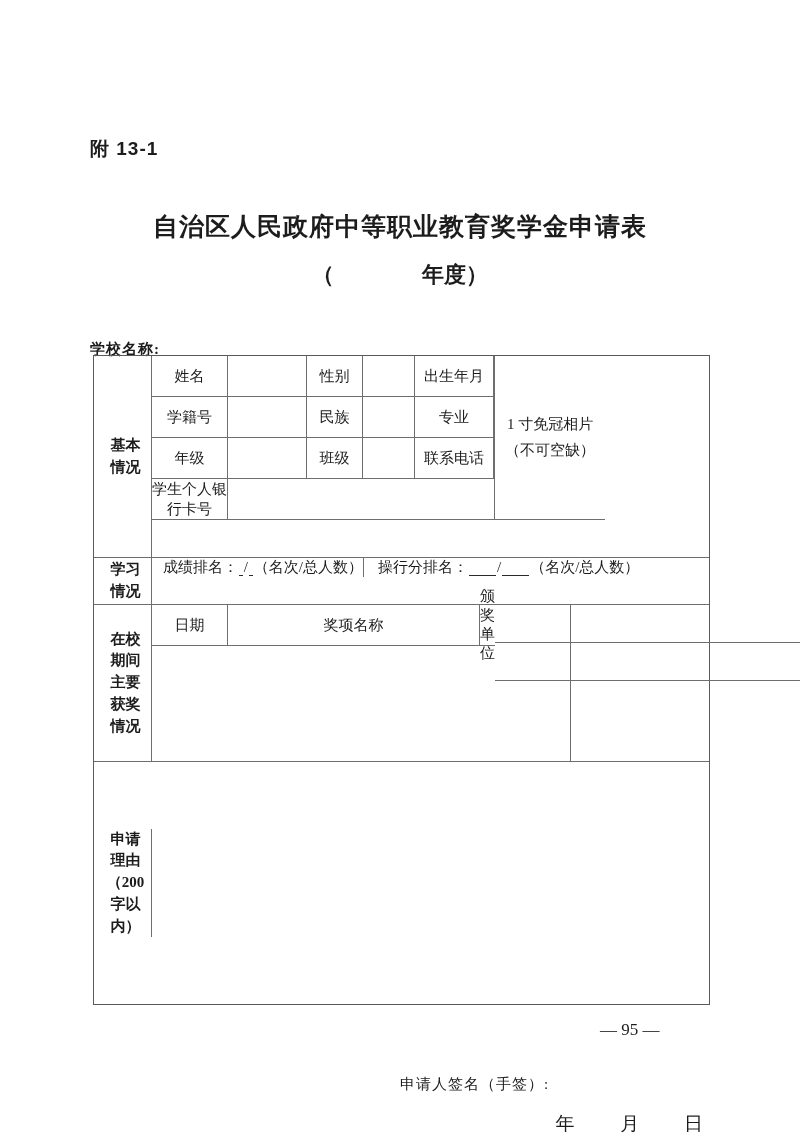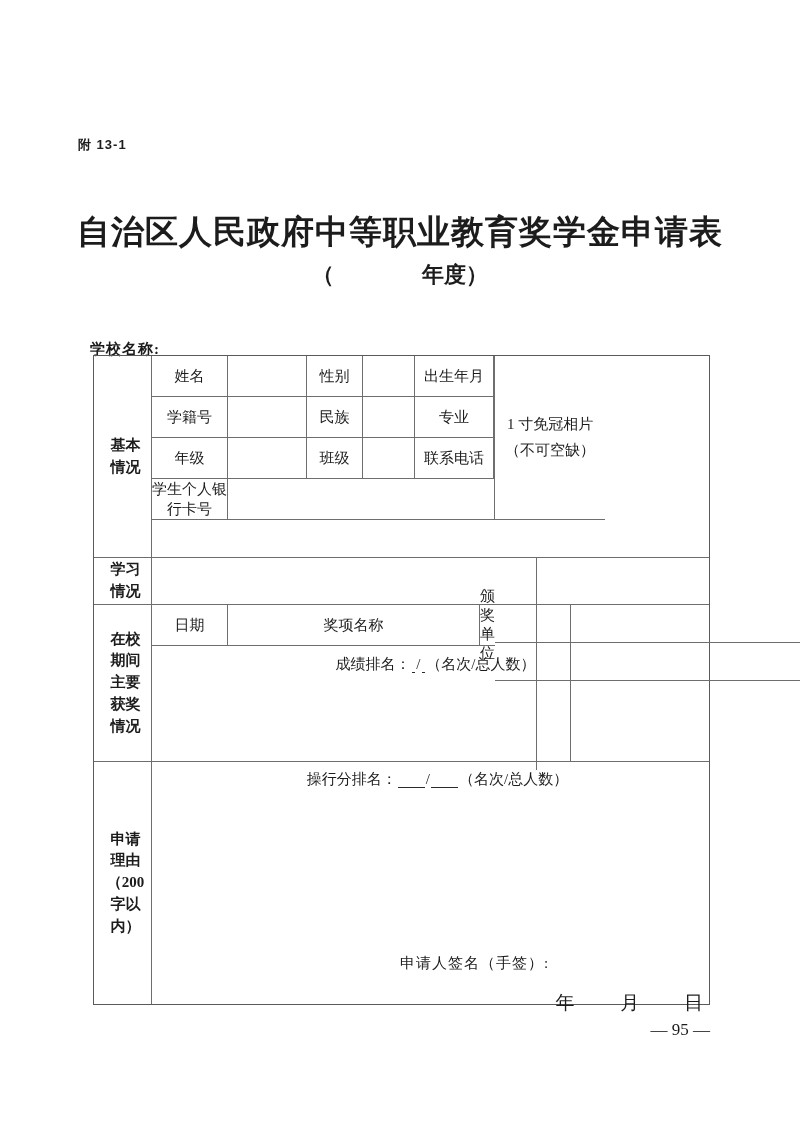--- a/index.html
+++ b/index.html
@@ -1,34 +1,34 @@
 <!DOCTYPE html>
 <html><head>
 <meta charset="utf-8">
 <style>
   * { margin:0; padding:0; box-sizing:border-box; }
   html,body { background:#ffffff; }
   body { font-family:"Liberation Serif","DejaVu Serif",serif; color:#1c1c1c; }
   .page { position:relative; width:800px; height:1132px; background:#ffffff; overflow:hidden; }
 
-  .att { position:absolute; left:78px; top:136px; font-family:"Liberation Sans","DejaVu Sans",sans-serif;
-         font-weight:600; font-size:13px; letter-spacing:1px; }
+  .att { position:absolute; left:90px; top:136px; font-family:"Liberation Sans","DejaVu Sans",sans-serif;
+         font-weight:600; font-size:19px; letter-spacing:1px; }
   .title { position:absolute; left:0; top:210px; width:100%; text-align:center;
            font-family:"Liberation Sans","DejaVu Sans",sans-serif; font-weight:bold;
-           font-size:33px; letter-spacing:1px; }
+           font-size:25px; letter-spacing:1px; }
   .subtitle { position:absolute; left:0; top:260px; width:100%; text-align:center;
               font-size:22px; font-weight:600; }
   .school { position:absolute; left:90px; top:340px; font-size:15px; font-weight:bold; letter-spacing:1px; }
-  .pageno { position:absolute; left:600px; top:1020px; width:110px; text-align:right; font-size:17px; }
+  .pageno { position:absolute; left:600px; top:1020px; width:110px; text-align:left; font-size:17px; }
 
   
   .tbl { position:absolute; left:93px; top:355px; width:617px; height:650px;
          border:1px solid #5a5a5a; display:flex; flex-direction:column; font-size:15px; }
   .sec { display:flex; border-bottom:1px solid #6e6e6e; }
-  .sec:last-child { border-bottom:none; }
+  .sec:last-child { border-bottom:none;align-items:center; }
   .sec-label { width:52px; flex:0 0 52px; border-right:1px solid #6e6e6e;
                display:flex; align-items:center; justify-content:center;
                font-weight:bold; text-align:center; white-space:pre-line; line-height:1.45;margin-left:6px; }
   .sec-body { flex:1; display:flex; min-width:0; }
 
   
   .secA { height:202px; flex:0 0 202px; }
   .rowsphoto { display:flex; height:164px; flex:0 0 164px; border-bottom:1px solid #6e6e6e; }
   .gridrows { flex:1; display:flex; flex-direction:column; min-width:0; }
   .grow { display:flex; height:41px; flex:0 0 41px; border-bottom:1px solid #6e6e6e; }
@@ -43,21 +43,21 @@
   .photo { width:111px; flex:0 0 111px; border-left:1px solid #6e6e6e;
            display:flex; align-items:center; justify-content:center; text-align:center;
            white-space:pre-line; line-height:1.7; }
   .idrow { display:flex; height:37px; flex:0 0 37px; }
   .id-cells { flex:1; display:flex; }
   .id-cell { flex:1; border-right:1px solid #6e6e6e; }
   .id-cell:last-child { border-right:none; }
 
   
   .secB { height:47px; flex:0 0 47px; }
-  .secB .sec-body { flex-direction:column; align-items:center; }
+  .secB .sec-body { flex-direction:row; align-items:flex-start; }
   .rank-zone { display:flex; align-items:center; padding-left:11px; white-space:nowrap; }
   .rank-left { width:212px; flex:0 0 212px; border-right:1px solid #6e6e6e; }
   .rank-right { flex:1; padding-left:14px; }
   .blank { display:inline-block; width:27px; height:17px; border-bottom:1px solid #2a2a2a; margin:0 1px; }
 
   
   .secC { height:157px; flex:0 0 157px; }
   .aw-row { display:flex; border-bottom:1px solid #6e6e6e;justify-content:flex-end; }
   .aw-row:last-child { border-bottom:none; }
   .aw-head { height:41px; flex:0 0 41px; }

